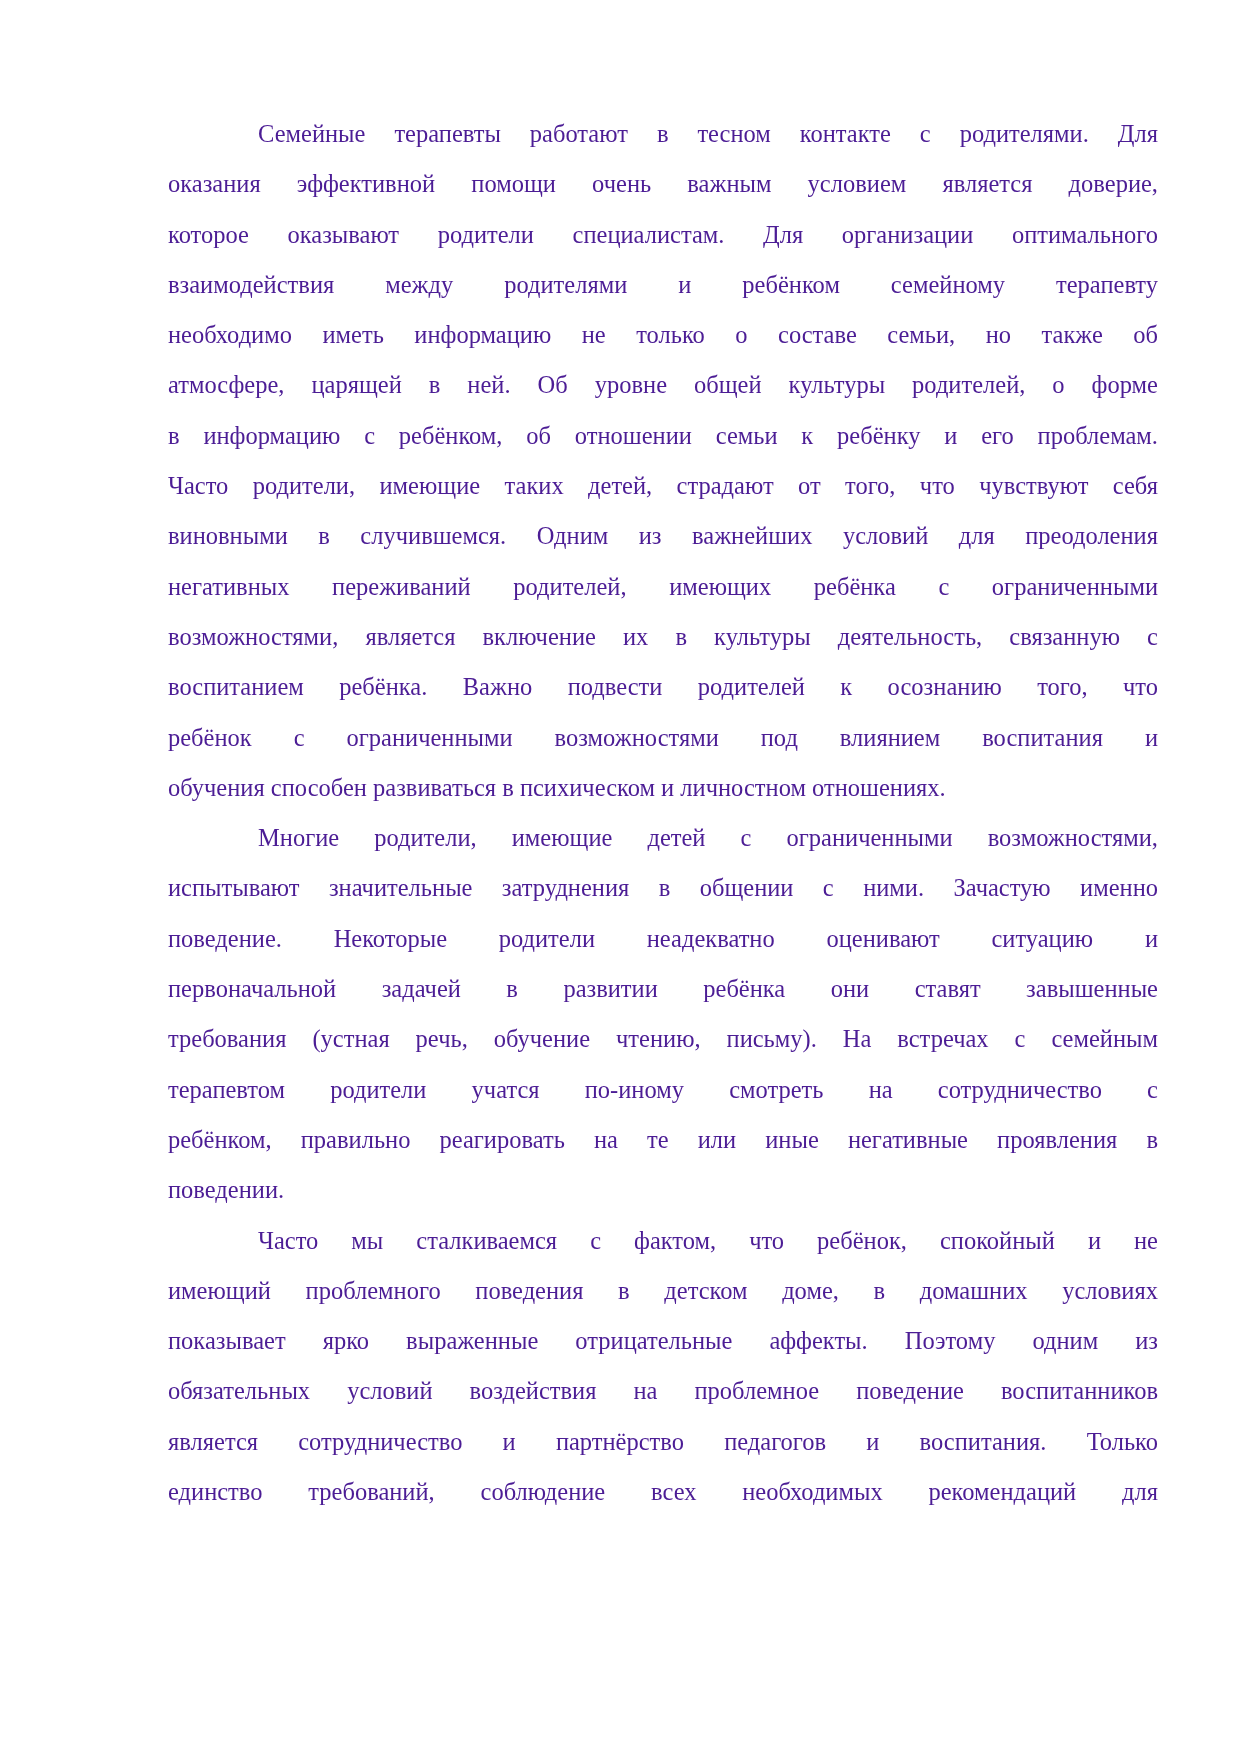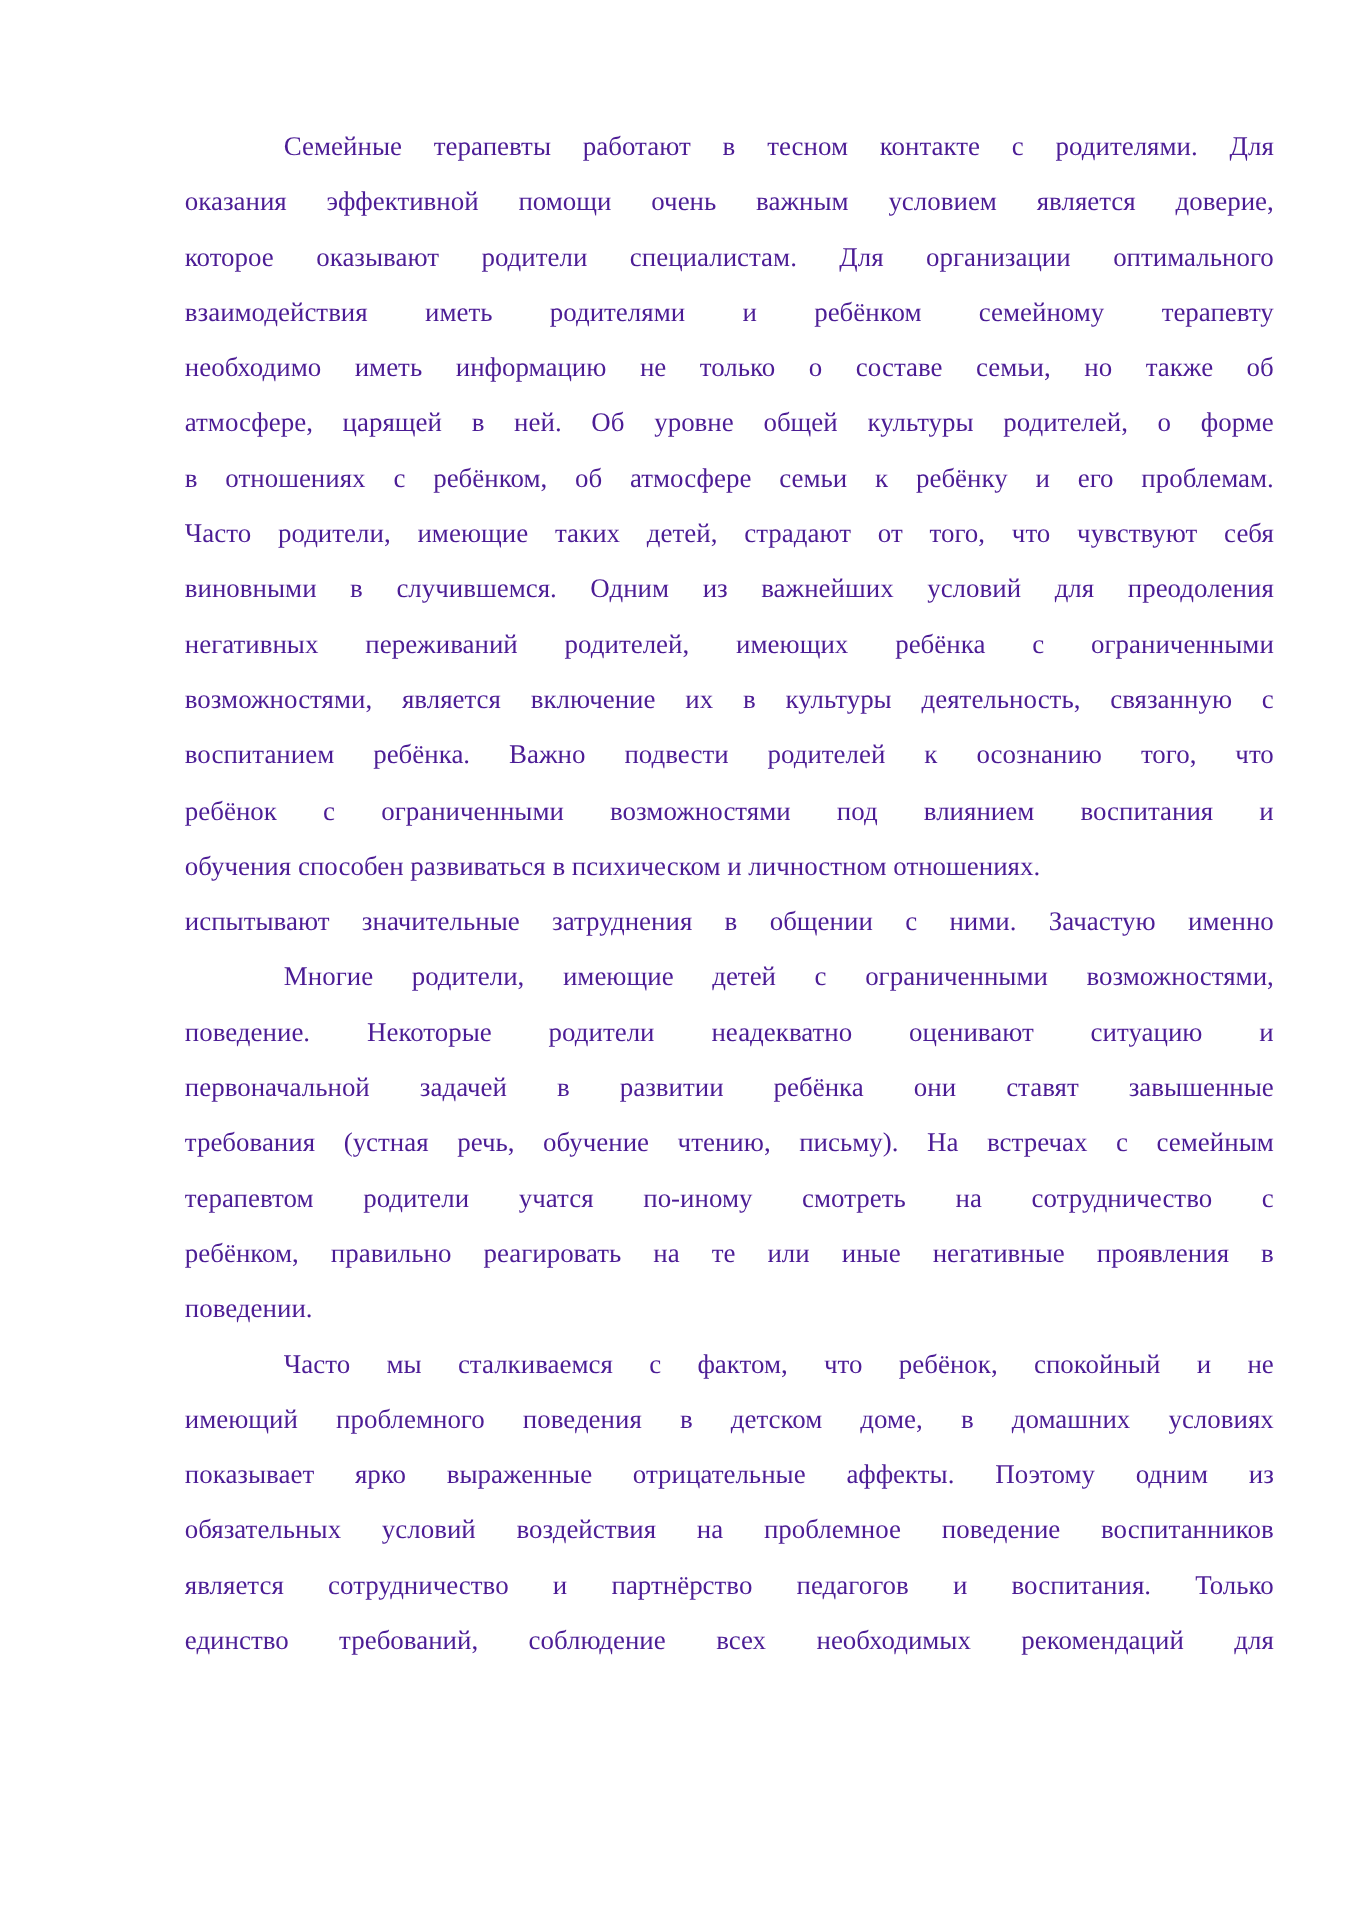--- a/index.html
+++ b/index.html
@@ -63,30 +63,30 @@
       <div class="line indent">
           <span>Семейные терапевты работают в тесном контакте с родителями. Для</span>
         </div>
       <div class="line">
           <span>оказания эффективной помощи очень важным условием является доверие,</span>
         </div>
       <div class="line">
           <span>которое оказывают родители специалистам. Для организации оптимального</span>
         </div>
       <div class="line">
-          <span>взаимодействия иметь родителями и ребёнком  семейному терапевту</span>
+          <span>взаимодействия между родителями и ребёнком  семейному терапевту</span>
         </div>
       <div class="line">
           <span>необходимо иметь информацию не только о составе семьи, но также об</span>
         </div>
       <div class="line">
           <span>атмосфере, царящей в ней. Об уровне общей культуры родителей, о форме</span>
         </div>
       <div class="line">
-          <span>в отношениях с ребёнком, об атмосфере семьи к ребёнку и его проблемам.</span>
+          <span>в информацию с ребёнком, об отношении семьи к ребёнку и его проблемам.</span>
         </div>
       <div class="line">
           <span>Часто родители, имеющие таких детей, страдают от того, что чувствуют себя</span>
         </div>
       <div class="line">
           <span>виновными в случившемся. Одним из важнейших условий для преодоления</span>
         </div>
       <div class="line">
           <span>негативных переживаний родителей, имеющих ребёнка с ограниченными</span>
         </div>
@@ -98,25 +98,25 @@
         </div>
       <div class="line">
           <span>ребёнок с ограниченными возможностями под влиянием воспитания и</span>
         </div>
       <div class="line last">
           <span>обучения способен развиваться в психическом и личностном отношениях.</span>
         </div>
     </div>
 
     <div>
+      <div class="line indent">
+          <span>Многие родители, имеющие детей с  ограниченными возможностями,</span>
+        </div>
       <div class="line">
           <span>испытывают значительные затруднения в общении с ними. Зачастую именно</span>
-        </div>
-      <div class="line indent">
-          <span>Многие родители, имеющие детей с  ограниченными возможностями,</span>
         </div>
       <div class="line">
           <span>поведение. Некоторые родители неадекватно оценивают ситуацию и</span>
         </div>
       <div class="line">
           <span>первоначальной задачей в развитии ребёнка они ставят завышенные</span>
         </div>
       <div class="line">
           <span>требования (устная речь, обучение чтению, письму).  На встречах с семейным</span>
         </div>

